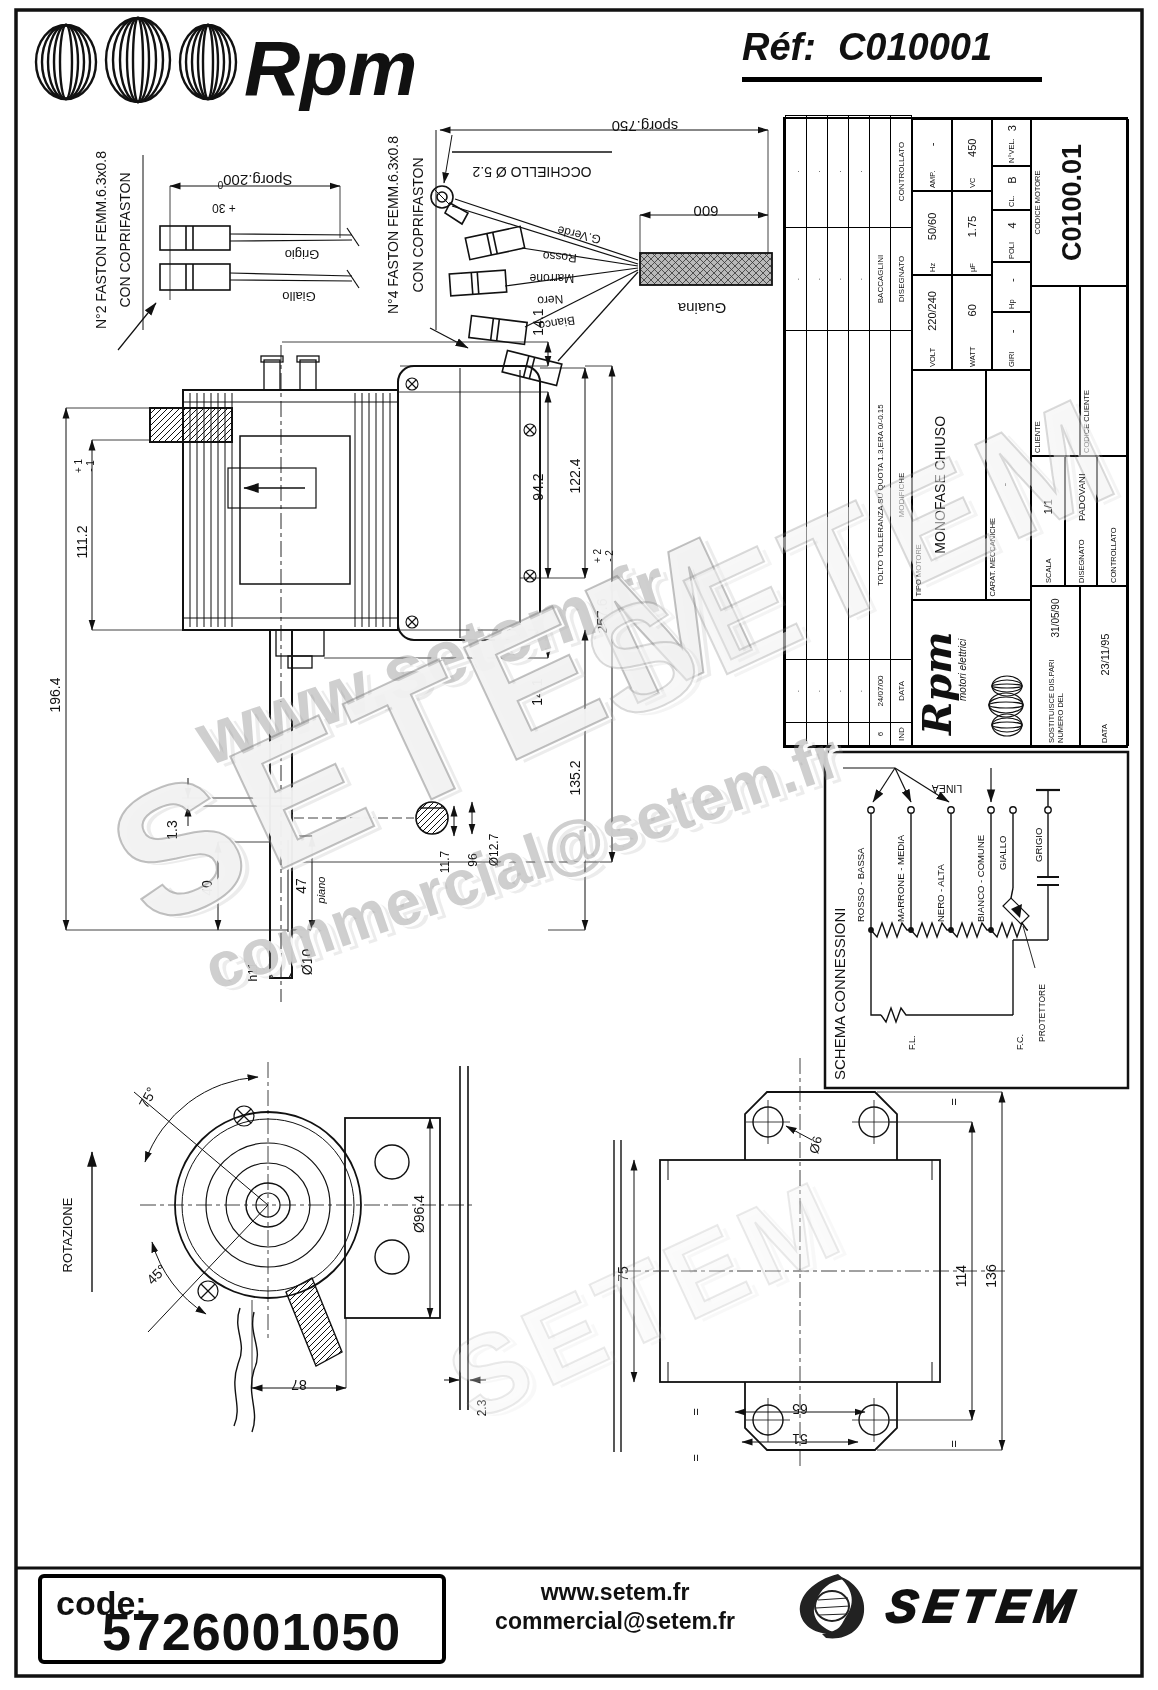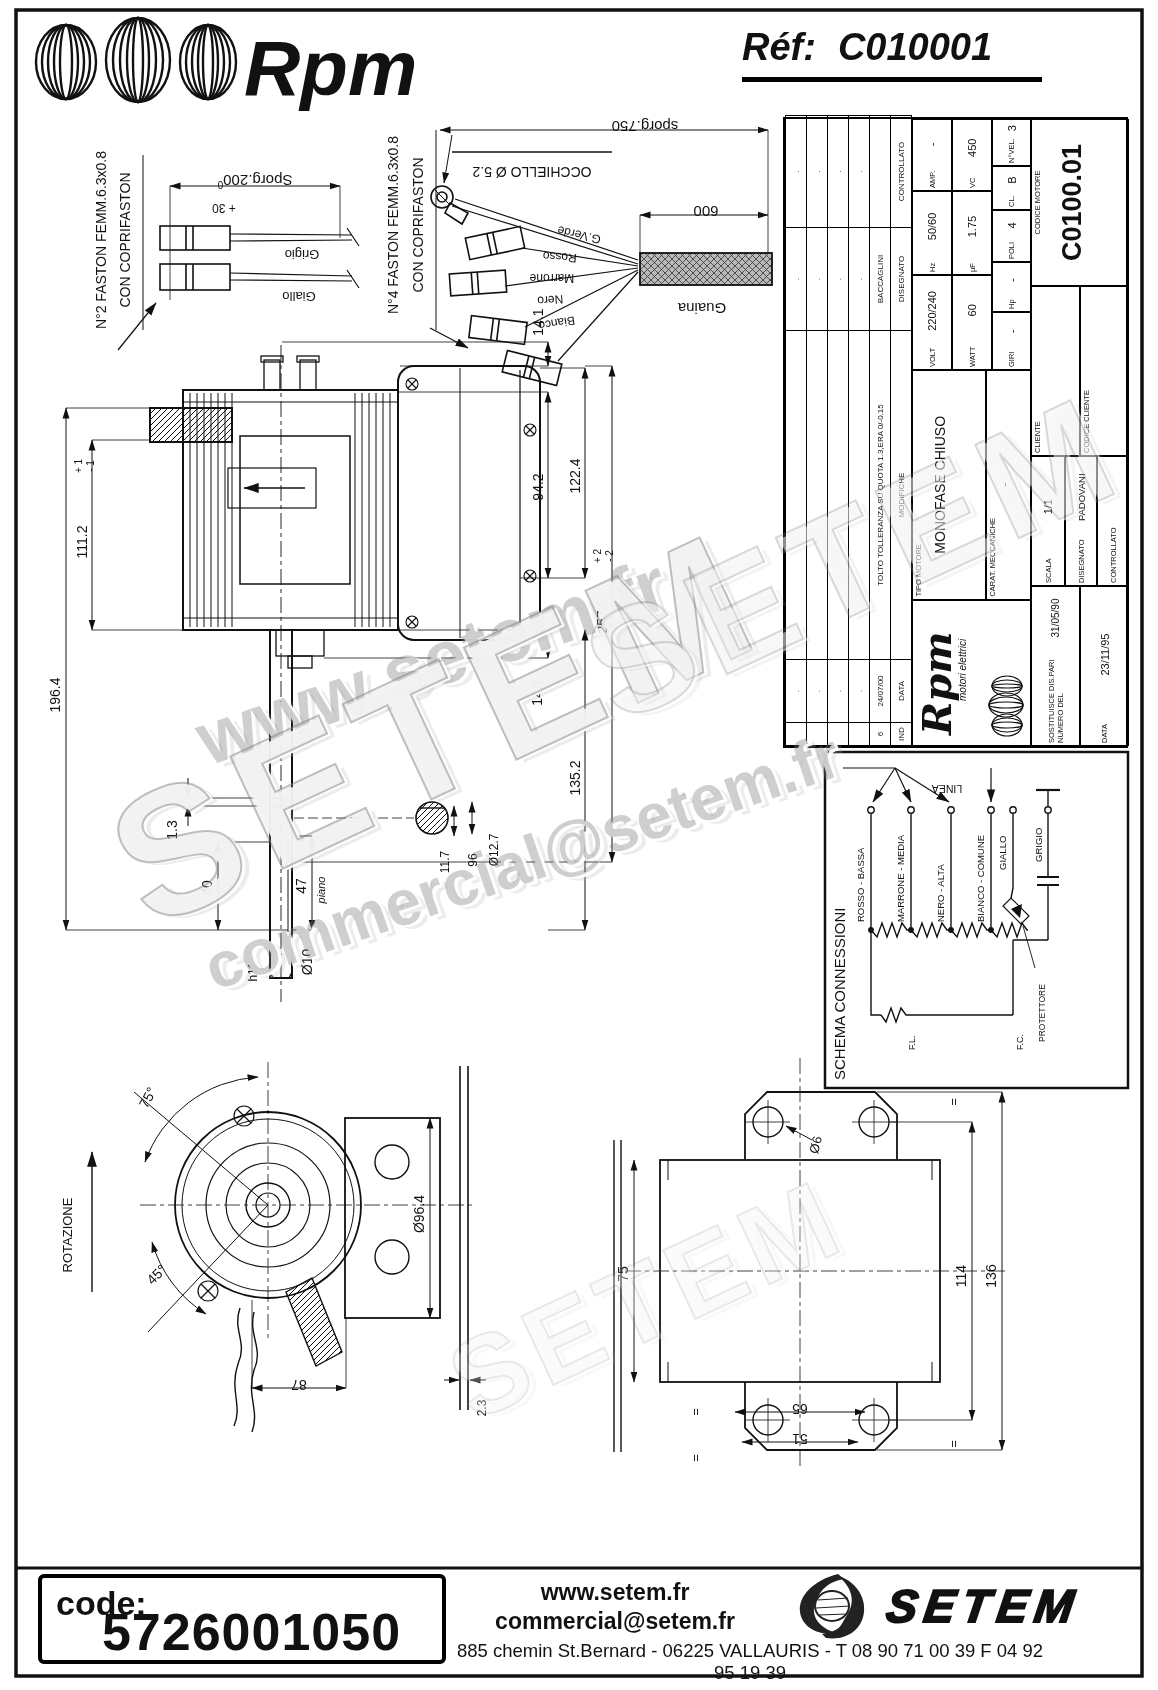--- a/index.html
+++ b/index.html
@@ -650,21 +650,20 @@
 <div class="wm wm-outline" style="left:430px;top:1330px;font-size:110px;letter-spacing:8px;transform:rotate(-25deg);opacity:.35">SETEM</div>
 
 <div id="codebox">
   <span class="cl">code:</span>
   <span class="cv">5726001050</span>
 </div>
 <div id="foot-mid">
   <div>www.setem.fr</div>
   <div>commercial@setem.fr</div>
 </div>
-<div id="foot-addr">885 chemin St.Bernard  -  06225 VALLAURIS  -  T 08 90 71 00 39   F 04 92 95 19 39</div>
 <svg width="350" height="75" style="position:absolute;left:792px;top:1570px;z-index:3">
   <g>
     <path d="M46,4 C22,10 6,26 8,42 C10,57 26,66 44,63 C25,57 18,44 24,31 C29,19 36,12 52,9 Z" fill="#222"></path>
     <path d="M34,68 C54,71 70,60 72,42 C74,26 62,10 46,6 C60,17 64,32 55,45 C48,56 50,60 30,64 Z" fill="#222"></path>
     <ellipse cx="40" cy="36" rx="17" ry="15" fill="none" stroke="#222" stroke-width="2"></ellipse>
     <path d="M26,30 L56,28 M24,38 L58,36 M27,45 L55,44" stroke="#222" stroke-width="1.2" fill="none"></path>
   </g>
   <g transform="skewX(-8)">
     <text x="100" y="52" font-size="46" font-weight="bold" font-style="italic" letter-spacing="7" fill="#fff" stroke="#111" stroke-width="2" style="paint-order:stroke">SETEM</text>
   </g>

